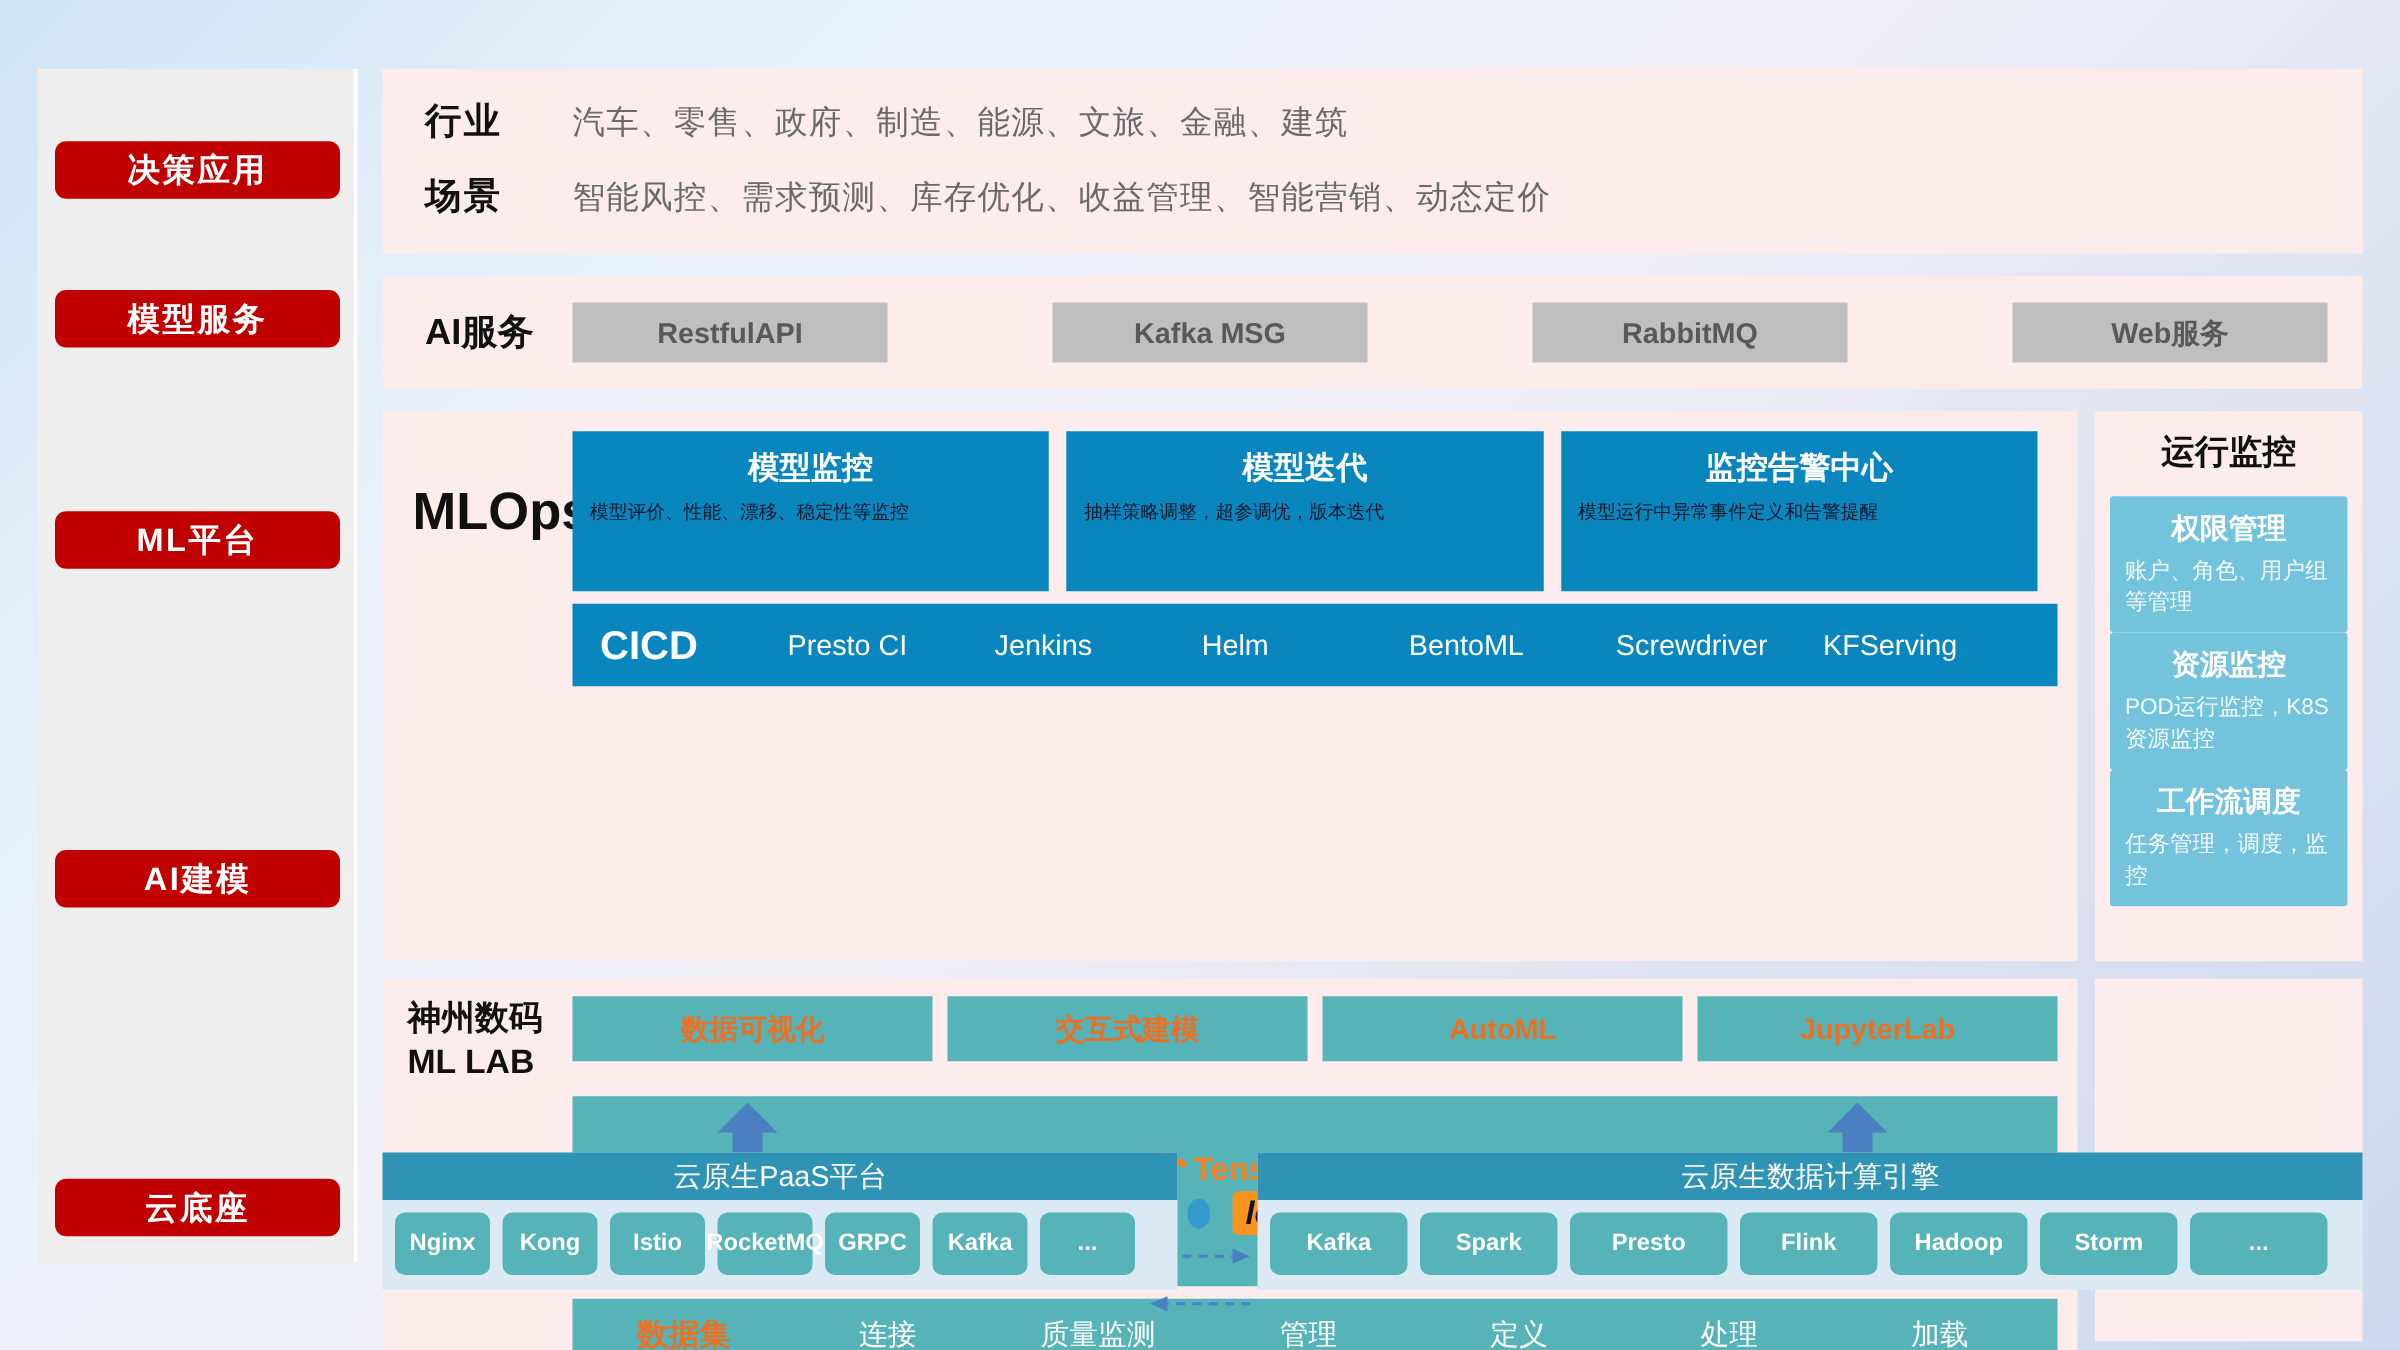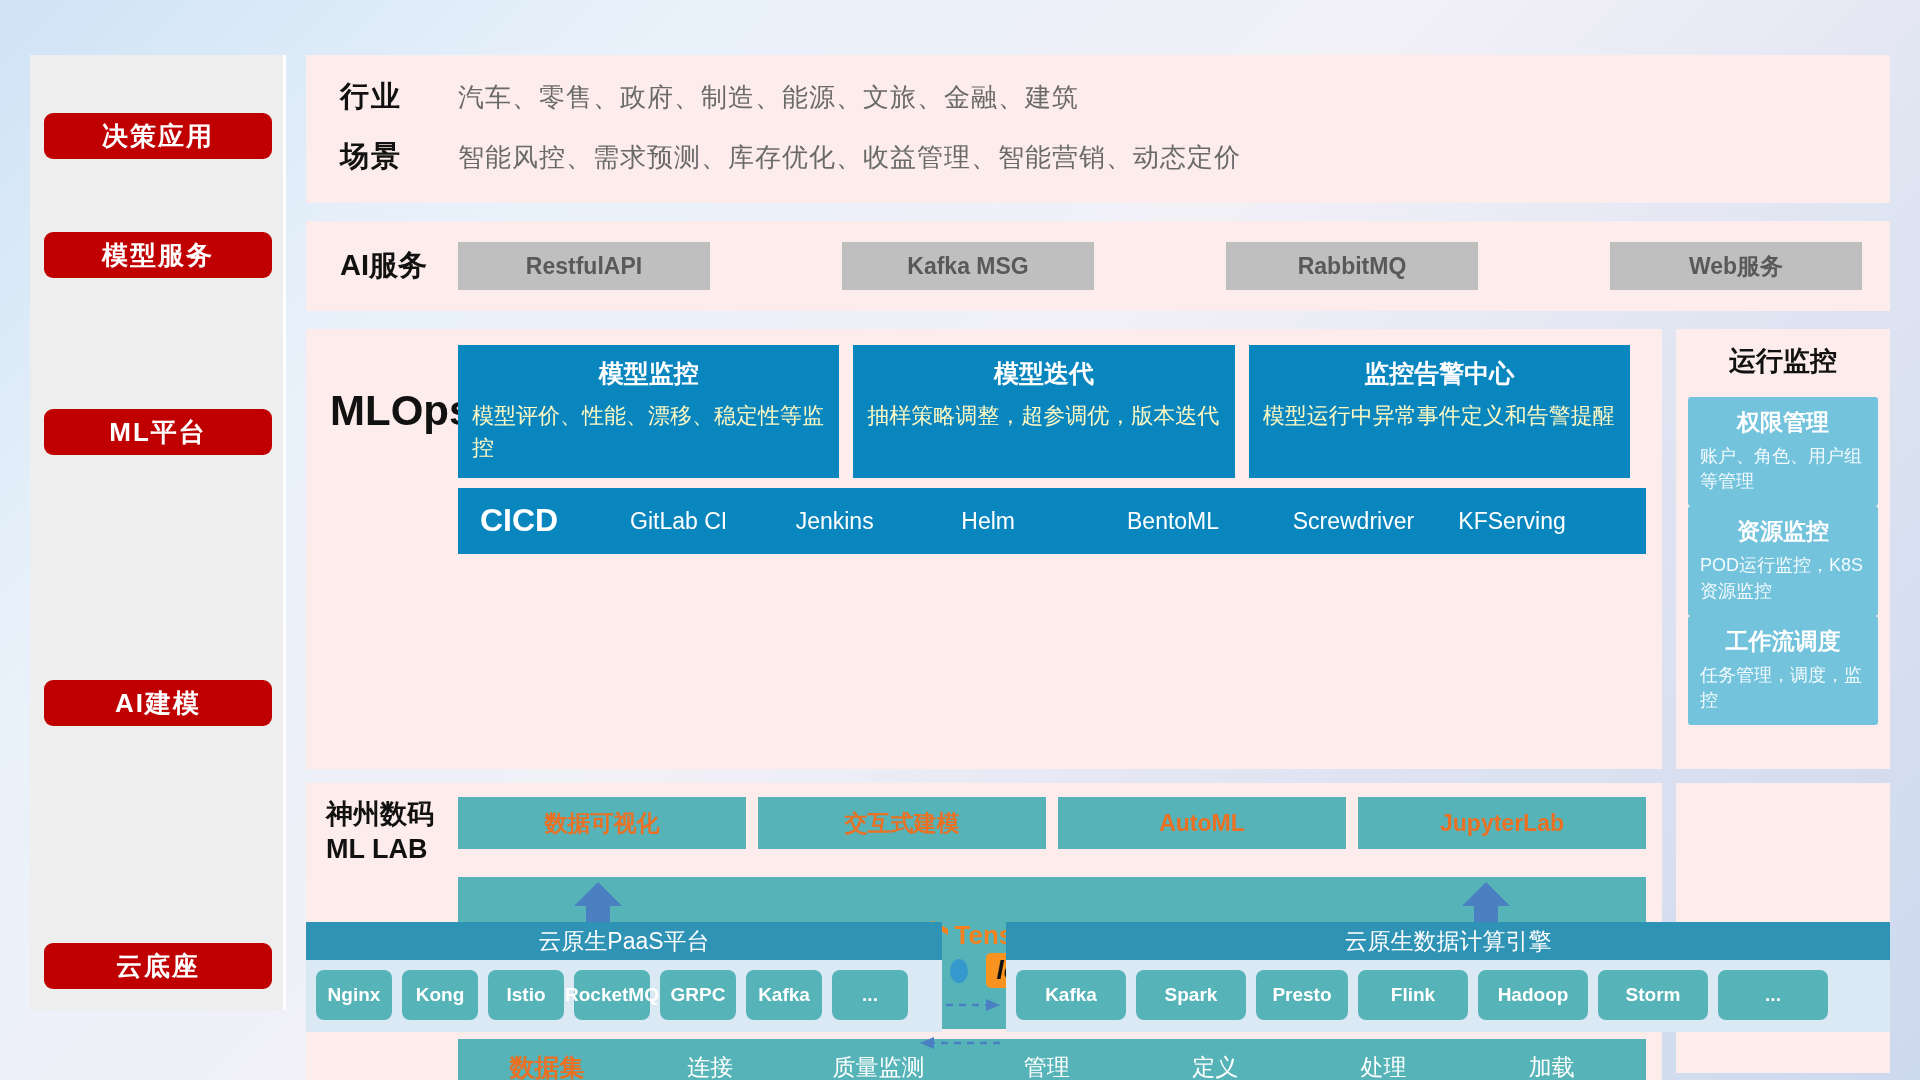--- a/index.html
+++ b/index.html
@@ -56,21 +56,21 @@
   .row-key{
     width:152px; display:flex; align-items:center; justify-content:flex-start;
     padding-left:24px; font-size:42px; font-weight:bold; color:#111;
   }
   .mlops-cards{ flex:1; display:flex; gap:14px; padding-right:32px;}
   .mlops-card{
     flex:1; background:#0a86bf; color:#fff; padding:12px 14px 14px;
     display:flex; flex-direction:column; min-height:128px;
   }
   .card-title{ font-size:25px; font-weight:bold; text-align:center; margin-bottom:10px; }
-  .card-desc{ font-size:22px; line-height:1.45; color:#fef9c3;font-family:Liberation Serif, serif; }
+  .card-desc{ font-size:15px; line-height:1.45; color:#0f172a;font-family:Liberation Serif, serif; }
 
   .cicd{
     margin-top:10px; margin-left:152px; margin-right:16px;
     background:#0a86bf; color:#fff; height:66px;
     display:flex; align-items:center; padding:0 22px; gap:0;
   }
   .cicd-label{ font-size:32px; font-weight:bold; width:150px; }
   .cicd-items{ flex:1; display:flex; }
   .cicd-item{ flex:1; font-size:23px; line-height:1.05; }
 
@@ -194,21 +194,21 @@
             </div>
             <div class="mlops-card">
               <div class="card-title">监控告警中心</div>
               <div class="card-desc">模型运行中异常事件定义和告警提醒</div>
             </div>
           </div>
         </div>
         <div class="cicd">
           <div class="cicd-label">CICD</div>
           <div class="cicd-items">
-            <div class="cicd-item">GitLab CI</div>
+            <div class="cicd-item">Presto CI</div>
             <div class="cicd-item">Jenkins</div>
             <div class="cicd-item">Helm</div>
             <div class="cicd-item">BentoML</div>
             <div class="cicd-item">Screwdriver</div>
             <div class="cicd-item">KFServing</div>
           </div>
         </div>
       </div>
 
       <div class="right-panel" style="height:440px;">
@@ -352,21 +352,21 @@
         <div class="stack-chip" style="width:76px;">Kafka</div>
         <div class="stack-chip" style="width:76px;">...</div>
       </div>
     </div>
 
     <div class="stack" style="left:700px;width:884px;">
       <div class="stack-hdr">云原生数据计算引擎</div>
       <div class="stack-items">
         <div class="stack-chip" style="width:110px;">Kafka</div>
         <div class="stack-chip" style="width:110px;">Spark</div>
-        <div class="stack-chip" style="width:92px;">Presto</div>
+        <div class="stack-chip" style="width:126px;">Presto</div>
         <div class="stack-chip" style="width:110px;">Flink</div>
         <div class="stack-chip" style="width:110px;">Hadoop</div>
         <div class="stack-chip" style="width:110px;">Storm</div>
         <div class="stack-chip" style="width:110px;">...</div>
       </div>
     </div>
   </div>
 
 </div>
 

